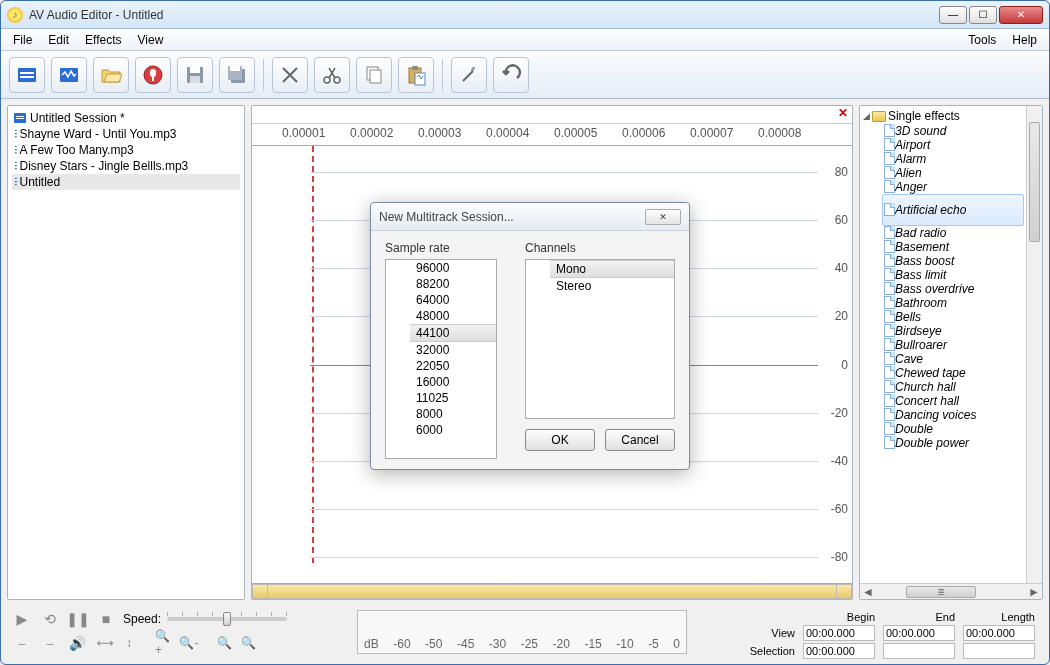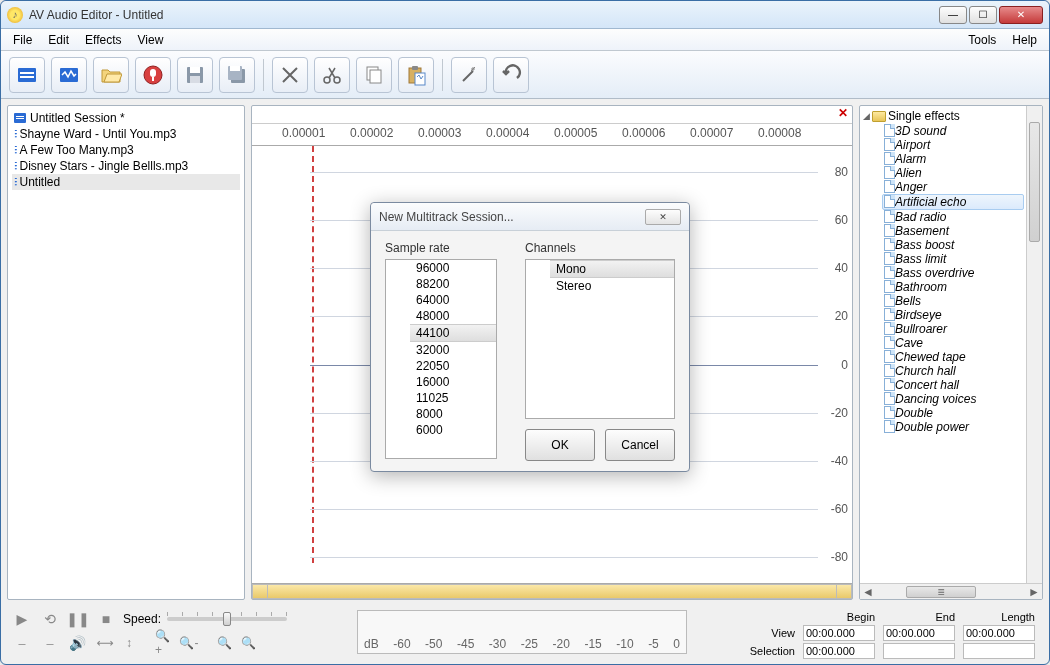--- a/index.html
+++ b/index.html
@@ -47,21 +47,21 @@
 .hscroll .cap { width:16px; border:1px solid #bbb; background:linear-gradient(#fbe8a8,#e9c96a); }
 .hscroll .track { flex:1; background:linear-gradient(#fbe8a8,#e9c96a); border-top:1px solid #bbb; border-bottom:1px solid #bbb; }
 
 .right-panel { width:184px; display:flex; flex-direction:column; }
 .tree { flex:1; overflow:hidden; padding:2px; }
 .tree-root { display:flex; align-items:center; gap:2px; padding:1px; }
 .tree-arrow { font-size:9px; color:#666; }
 .folder-icon { width:14px; height:11px; background:linear-gradient(#fde9a0,#e8c558); border:1px solid #c0a030; border-radius:1px; }
 .tree-children { margin-left:20px; }
 .tree-item { display:flex; align-items:flex-start; padding:0 2px; cursor:pointer;font-style:italic; }
-.tree-item.selected { background:linear-gradient(#eef5fc,#dbeafc); border:1px solid #a8ccf0; border-radius:2px; padding:0 1px; }
+.tree-item.selected { background:linear-gradient(#eef5fc,#dbeafc); border:1px solid #a8ccf0; border-radius:2px; padding:8px 1px; }
 .page-icon { width:11px; height:13px; background:#fff; border:1px solid #88b0d8; position:relative; }
 .page-icon::after { content:''; position:absolute; right:-1px; top:-1px; width:4px; height:4px; background:#cde4f8; border-left:1px solid #88b0d8; border-bottom:1px solid #88b0d8; }
 .tree-scroll { width:16px; background:#f0f0f0; border-left:1px solid #ccc; position:relative; }
 .tree-scroll .thumb { position:absolute; left:2px; right:2px; top:16px; height:120px; background:linear-gradient(#e8e8e8,#d0d0d0); border:1px solid #aaa; border-radius:2px; }
 .right-body { display:flex; flex:1; overflow:hidden; }
 .right-hscroll { height:16px; border-top:1px solid #ccc; background:#f0f0f0; display:flex; align-items:center; font-size:9px; color:#666; }
 .right-hscroll .arrow { width:16px; text-align:center; }
 .right-hscroll .thumb { width:70px; height:12px; margin-left:30px; background:linear-gradient(#e8e8e8,#d0d0d0); border:1px solid #aaa; border-radius:2px; display:flex; align-items:center; justify-content:center; }
 
 .bottom { padding:4px 10px; display:flex; align-items:flex-start; gap:10px; }
@@ -93,21 +93,21 @@
 .dialog { position:absolute; left:370px; top:202px; width:320px; background:#f4f4f4; border:1px solid #7a8aa0; border-radius:4px; box-shadow:0 4px 20px rgba(0,0,0,0.3); pointer-events:auto; }
 .dialog-title { height:28px; background:linear-gradient(#fbfcfd,#e6ecf4); border-bottom:1px solid #c8d0d8; border-radius:4px 4px 0 0; display:flex; align-items:center; padding:0 8px; color:#444; }
 .dialog-title .dclose { margin-left:auto; width:36px; height:16px; border:1px solid #aaa; border-radius:2px; background:linear-gradient(#fdfdfd,#e4e4e4); display:flex; align-items:center; justify-content:center; font-size:9px; cursor:pointer; }
 .dialog-body { padding:10px 14px; display:flex; gap:28px; }
 .dcol { flex:1; display:flex; flex-direction:column; }
 .dcol-label { margin-bottom:4px; color:#333; }
 .listbox { border:1px solid #aaa; background:#fff; height:200px; overflow:auto;padding-left:24px; }
 .listbox .opt { padding:1px 6px; cursor:pointer; }
 .listbox .opt.selected { background:linear-gradient(#f2f2f2,#dedede); border-top:1px solid #ccc; border-bottom:1px solid #ccc; }
 .dialog-buttons { display:flex; gap:10px; margin-top:10px; justify-content:flex-start; }
-.dbtn { width:70px; height:32px; border:1px solid #888; border-radius:3px; background:linear-gradient(#fdfdfd,#e0e0e0); cursor:pointer; display:flex; align-items:center; justify-content:center; }
+.dbtn { width:70px; height:22px; border:1px solid #888; border-radius:3px; background:linear-gradient(#fdfdfd,#e0e0e0); cursor:pointer; display:flex; align-items:center; justify-content:center; }
 
 svg { display:block; }
 </style>
 </head>
 <body>
 
 <div class="window">
 
   <div class="titlebar">
     <span class="app-icon">♪</span>

